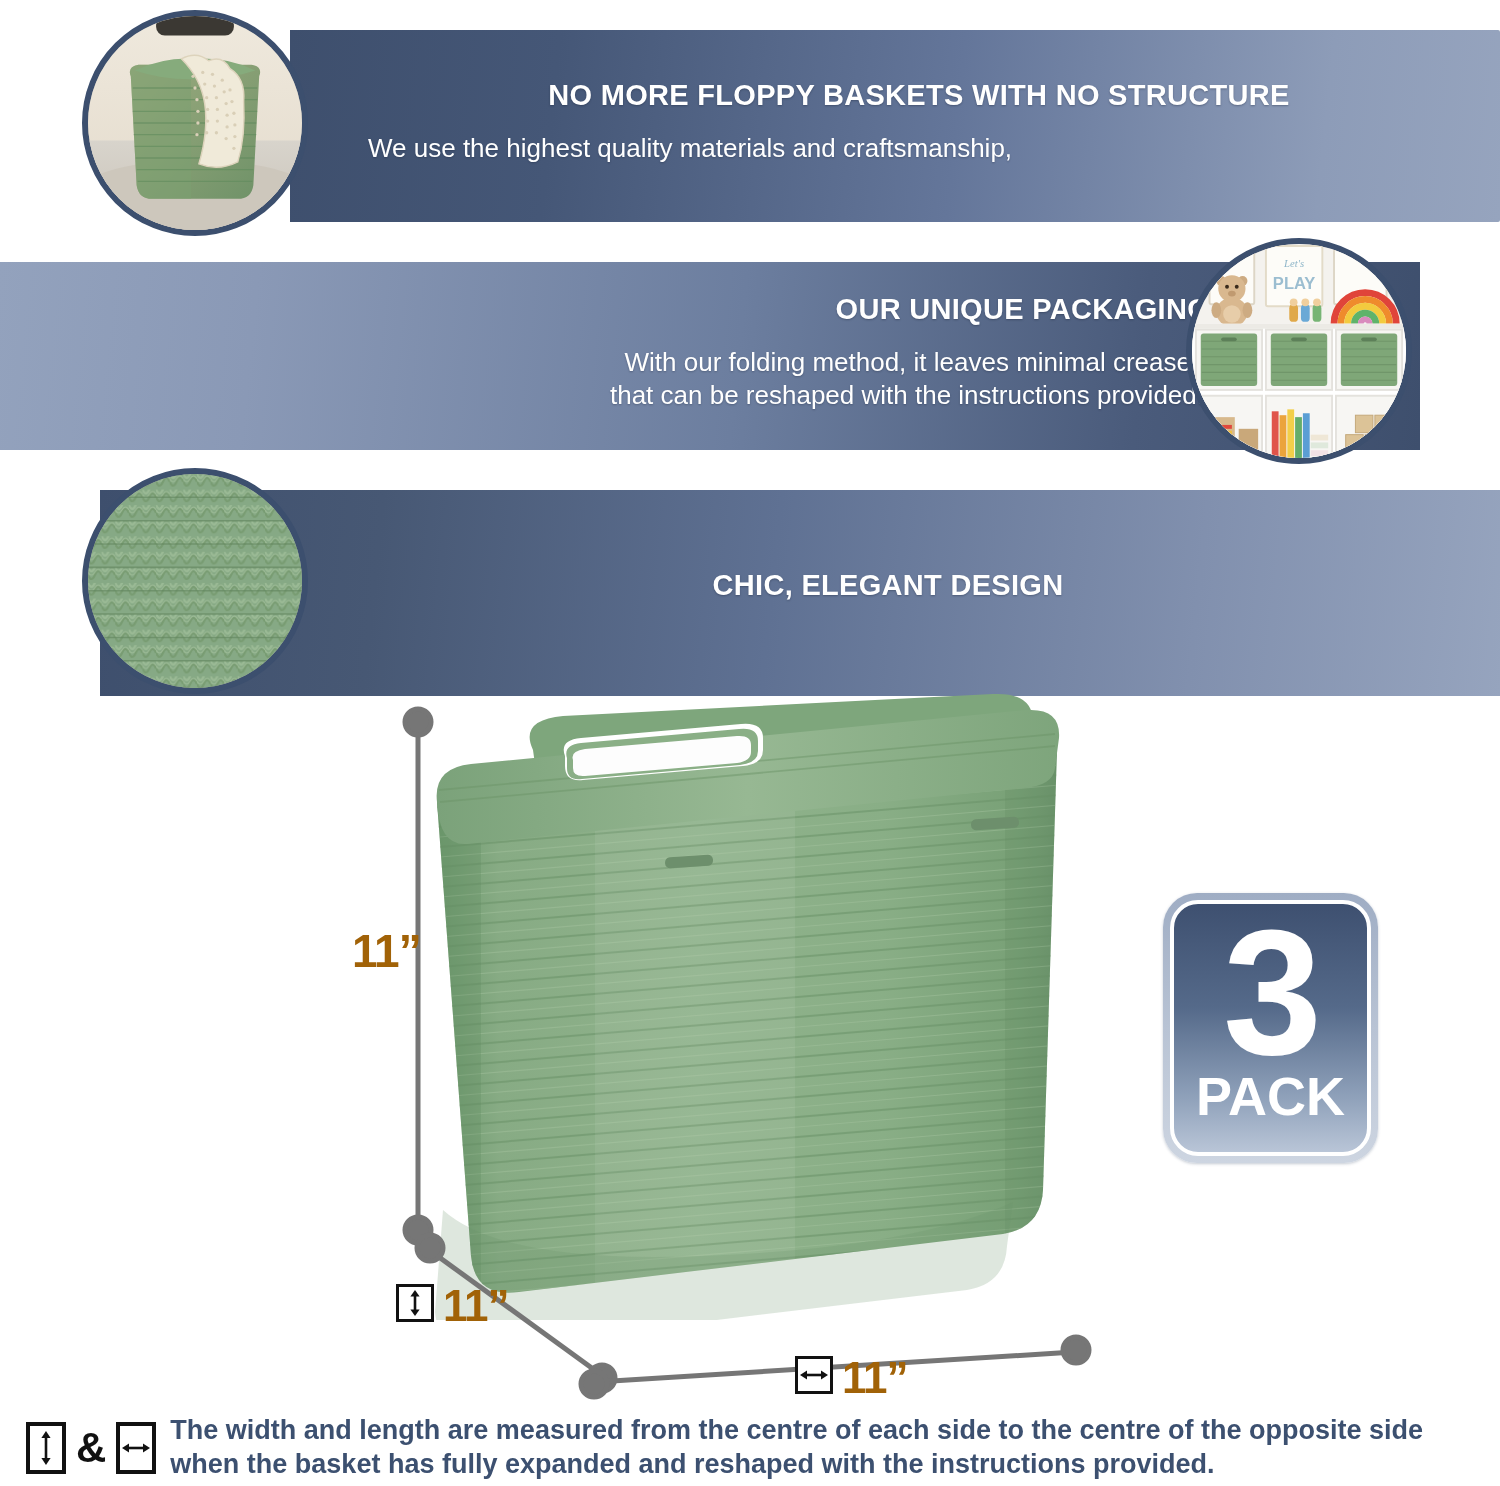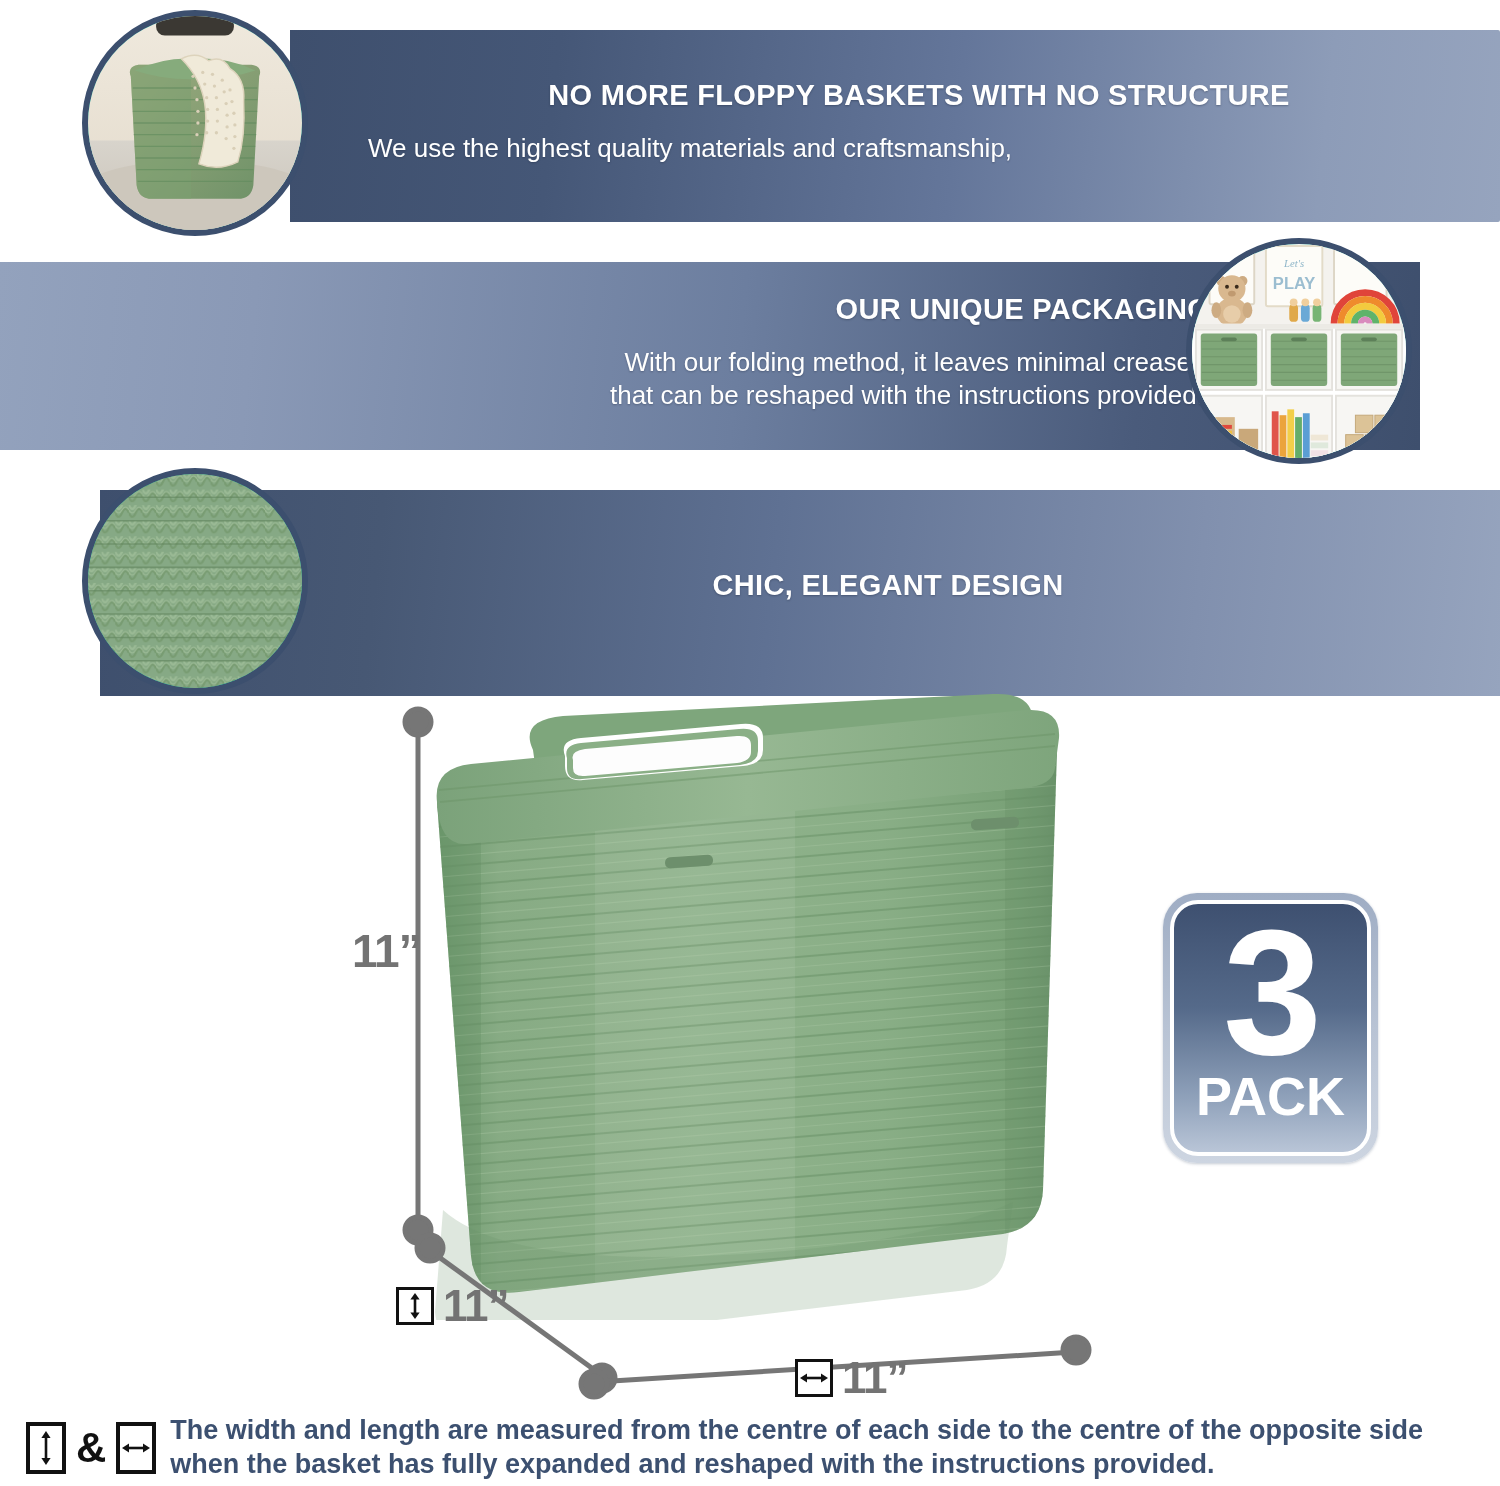--- a/index.html
+++ b/index.html
@@ -63,21 +63,21 @@
     text-shadow: 0 1px 2px rgba(20,30,50,0.30);
   }
 
   
   .bubble {
     position: absolute;
     border-radius: 50%;
     border: 6px solid #3c4f6e;
     box-sizing: border-box;
     overflow: hidden;
-    background: #14b8a6;
+    background: #a3a3a3;
   }
   .bubble-1 { left: 82px;  top: 10px;  width: 226px; height: 226px; }
   .bubble-2 { left: 1186px;top: 238px; width: 226px; height: 226px; }
   .bubble-3 { left: 82px;  top: 468px; width: 226px; height: 226px; }
 
   .bubble svg { display: block; width: 100%; height: 100%; }
 
   
   .basket-stage {
     position: absolute;
@@ -88,24 +88,24 @@
   
   .dim-layer {
     position: absolute; left: 0; top: 660px; width: 1500px; height: 760px;
     pointer-events: none;
   }
   .dim-layer svg { display:block; width: 100%; height: 100%; }
 
   .dim-label {
     position: absolute;
     display: flex;
-    align-items: center;
+    align-items: flex-start;
     gap: 9px;
     font-weight: bold;
-    color: #737373;
+    color: #a16207;
     font-size: 44px;
     letter-spacing: -1px;
     line-height: 1;
   }
   .dim-height { left: 352px; top: 928px; font-size: 46px; }
   .dim-depth  { left: 396px; top: 1284px; }
   .dim-width  { left: 795px; top: 1356px; }
 
   .arrow-box {
     width: 38px; height: 38px;

